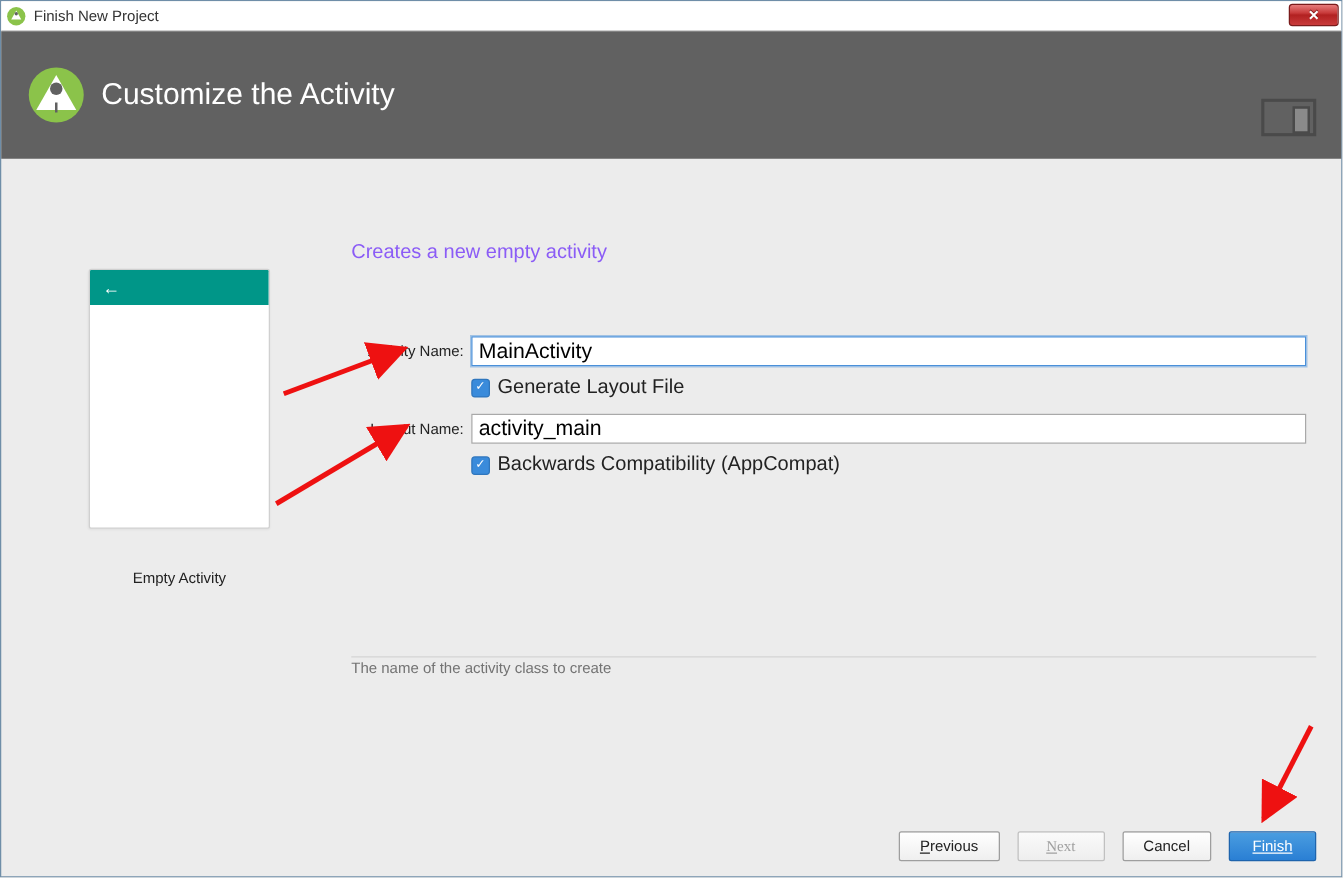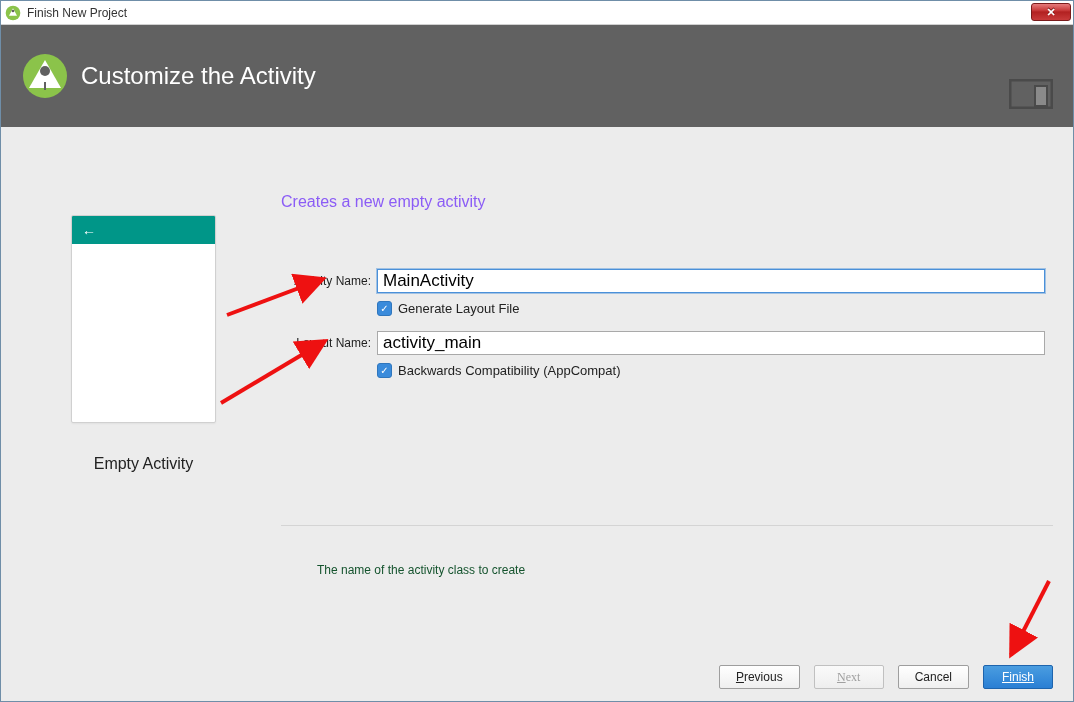--- a/index.html
+++ b/index.html
@@ -16,38 +16,38 @@
   .banner { height: 102px; background: #616161; display: flex; align-items: center; padding: 0 20px; position: relative; }
   .banner .logo { width: 48px; height: 48px; margin-right: 12px; position: relative; }
   .banner .page-title { color: #ffffff; font-size: 24px; font-weight: 300; }
   .banner .device-icon { position: absolute; right: 20px; top: 54px; }
 
   
   .content { flex: 1 1 auto; position: relative; }
   .preview-pane { position: absolute; left: 70px; top: 88px; width: 145px; text-align: center; }
   .preview-card { width: 145px; height: 208px; background: #ffffff; border: 1px solid #d0d0d0; border-radius: 2px; overflow: hidden; box-shadow: 0 1px 2px rgba(0,0,0,0.05); }
   .preview-toolbar { height: 28px; background: #009688; display: flex; align-items: center; padding-left: 10px; }
-  .preview-caption { margin-top: 32px; font-size: 16px; color: #222; }
+  .preview-caption { margin-top: 32px; font-size: 12px; color: #222; }
 
   .form-area { position: absolute; left: 280px; right: 20px; top: 0; }
   .intro { position: absolute; left: 0; top: 66px; font-size: 16px; color: #8b5cf6; }
   .form-row { position: absolute; display: flex; align-items: center; }
   .row-activity { top: 142px; }
   .row-generate { top: 174px; }
   .row-layout { top: 204px; }
   .row-backcompat { top: 236px; }
   .label-cell { width: 96px; text-align: right; padding-right: 6px; font-size: 12px; color: #222; }
   .input-text { height: 24px; width: 668px; border: 1px solid #a9a9a9; font-size: 17px; padding: 2px 5px; font-family: inherit; background:#fff; }
   .input-focus { border-color: #4a90d9; box-shadow: 0 0 0 1px rgba(74,144,217,0.45); outline: none; }
   .chk-wrap { display: flex; align-items: center; margin-left: 96px; gap: 6px; }
   .chk { width: 15px; height: 15px; border-radius: 3px; background: #3a8bdb; border: 1px solid #2f76bd; display: inline-flex; align-items: center; justify-content: center; color: #fff; font-size: 10px; line-height: 1; }
-  .chk-label { font-size: 13px; color: #222; }
+  .chk-label { font-size: 16px; color: #222; }
 
   .separator { position: absolute; left: 280px; right: 20px; top: 398px; border-top: 1px solid #d4d4d4; }
-  .helper-text { position: absolute; left: 280px; top: 436px; font-size: 12px; color: #14532d; margin-left: 36px; }
+  .helper-text { position: absolute; left: 280px; top: 400px; font-size: 12px; color: #737373; }
 
   
   .arrow { position: absolute; pointer-events: none; }
 
   
   .footer { position: absolute; bottom: 0; left: 0; right: 0; height: 48px; display: flex; justify-content: flex-end; align-items: center; padding-right: 20px; gap: 14px;}
   .btn { min-width: 70px; height: 24px; border: 1px solid #9e9e9e; background: linear-gradient(#ffffff,#efefef); font-size: 12px; font-family: inherit; padding: 0 16px; border-radius: 2px; color:#222; }
   .btn u { text-decoration: underline; }
   .btn.disabled { color: #a0a0a0; border-color:#c0c0c0; background:linear-gradient(#fafafa,#eee);font-family:Liberation Serif, serif;}
   .btn.primary { background: linear-gradient(#4a9de0,#2a7fd4); border-color:#1e64ad; color: #fff; }

